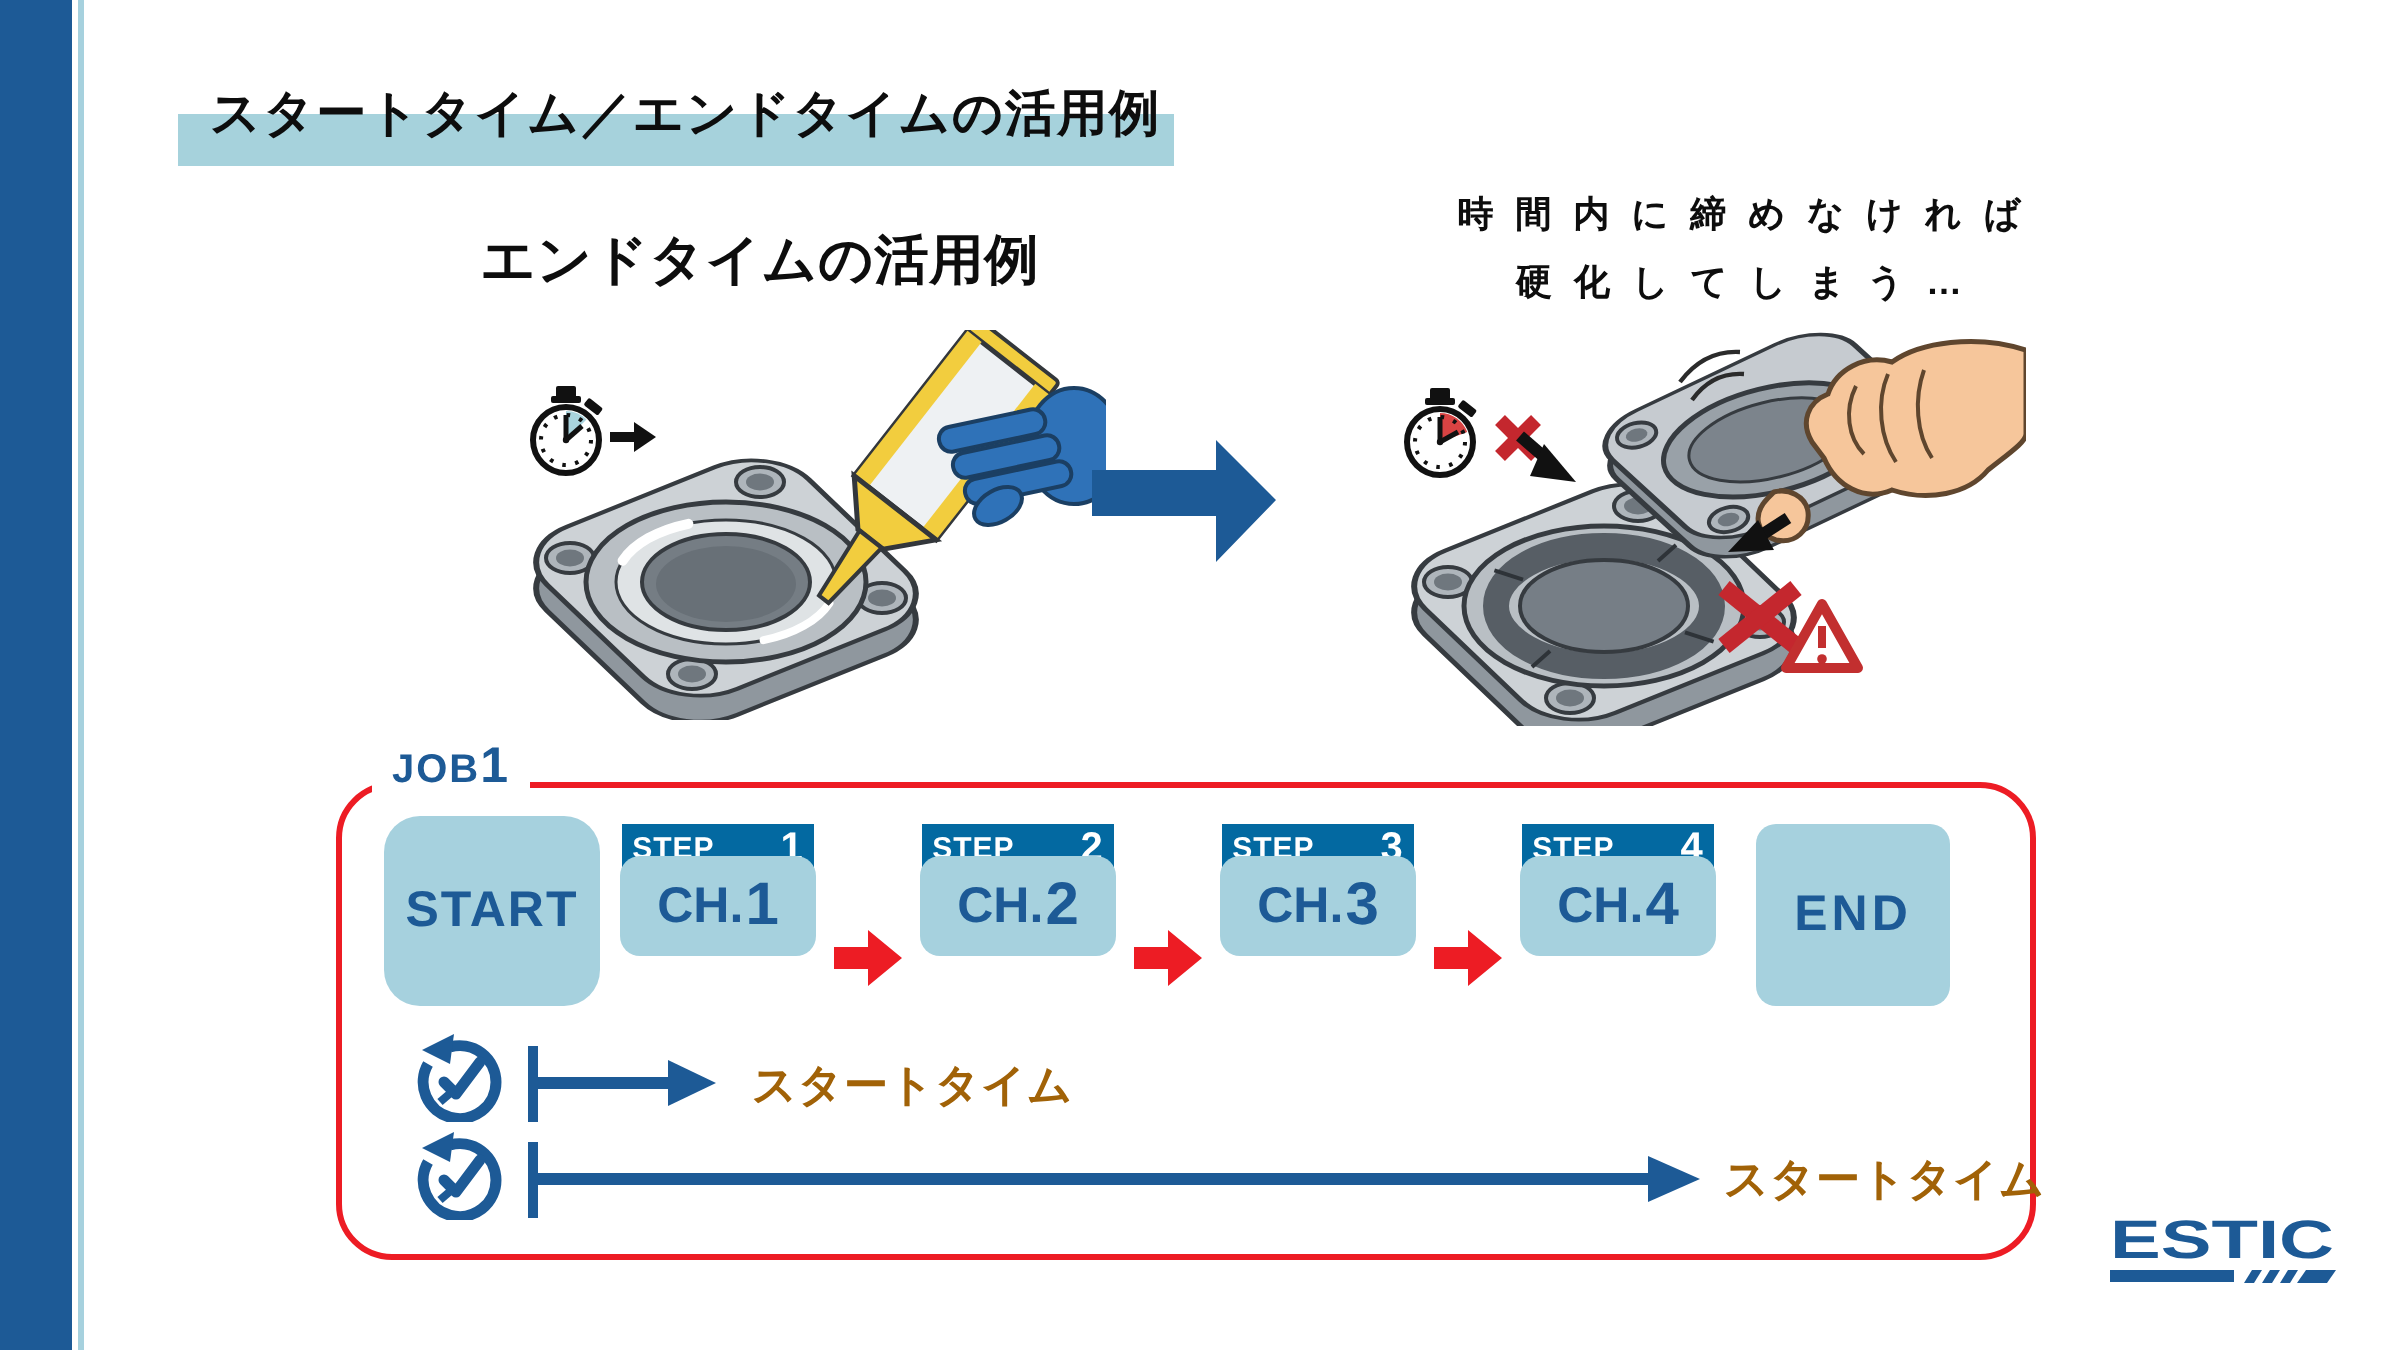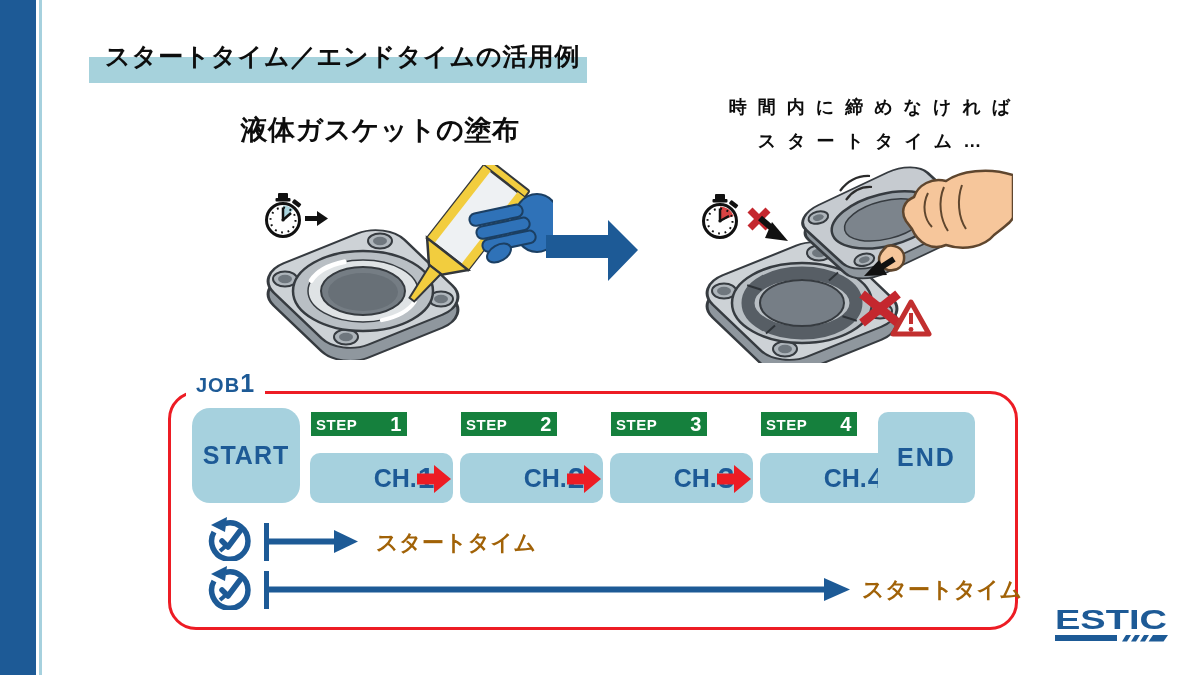--- a/index.html
+++ b/index.html
@@ -16,24 +16,24 @@
   .caption{font-weight:700;color:#0d0d0d;text-align:center;white-space:nowrap;}
   .caption-left{left:230px;top:112px;width:300px;font-size:27px;letter-spacing:0.5px;}
   .caption-right{left:672px;top:90px;width:406px;font-size:18px;letter-spacing:11px;line-height:34px;}
   
   .job-box{left:168px;top:391px;width:850px;height:239px;border:3.5px solid #ed1c24;border-radius:28px;box-sizing:border-box;}
   .job-label{left:186px;top:371px;background:#fff;padding:0 10px;color:#1d5a96;font-weight:700;font-size:20px;line-height:24px;z-index:3;letter-spacing:1px;}
   .job-label .num{font-size:25px;}
   .node-box{background:#a6d1de;color:#1d5a96;font-weight:700;display:flex;align-items:center;justify-content:center;z-index:2;}
   .start-box{left:192px;top:408px;width:108px;height:95px;border-radius:18px;font-size:25px;letter-spacing:1px;}
   .end-box{left:878px;top:412px;width:97px;height:91px;border-radius:10px;font-size:25px;letter-spacing:2px;}
-  .step-bar{position:absolute;top:412px;width:96px;height:24px;background:#15803d;color:#fff;font-weight:700;
+  .step-bar{position:absolute;top:412px;width:96px;height:24px;background:#0369a1;color:#fff;font-weight:700;
             display:flex;align-items:center;justify-content:center;font-size:15px;letter-spacing:0.5px;z-index:2;gap:32px;}
   .step-bar .num{font-size:20px;margin-left:1px;}
-  .ch-box{position:absolute;top:453px;width:98px;height:50px;border-radius:10px;font-size:25px;padding-left:45px;}
+  .ch-box{position:absolute;top:428px;width:98px;height:50px;border-radius:10px;font-size:25px;}
   .ch-box .num{font-size:30px;margin-left:1px;}
   .p0{left:311px}.p1{left:461px}.p2{left:611px}.p3{left:761px}
   .c0{left:310px}.c1{left:460px}.c2{left:610px}.c3{left:760px}
   .flow-arrow{position:absolute;top:465px;z-index:2;}
   .fa0{left:417px}.fa1{left:567px}.fa2{left:717px}
   
   .tl-label{position:absolute;font-size:22px;font-weight:700;color:#a16207;white-space:nowrap;z-index:2;letter-spacing:0.5px;font-family:Liberation Serif, serif;}
   .svgabs{position:absolute;z-index:2;}
   .logo-wrap{left:1053px;top:602px;z-index:2;}
 </style>
@@ -41,24 +41,24 @@
 <body>
 
 <div class="canvas">
 
   <div class="abs left-bar"></div>
   <div class="abs left-line"></div>
 
   <div class="abs title-highlight"></div>
   <div class="abs page-title">スタートタイム／エンドタイムの活用例</div>
 
-  <div class="abs caption caption-left">液体ガスケットの塗布</div>
+  <div class="abs caption caption-left">エンドタイムの活用例</div>
   <div class="abs caption caption-right">
     <div>時間内に締めなければ</div>
-    <div>スタートタイム…</div>
+    <div>硬化してしまう…</div>
   </div>
 
   <svg class="svgabs" style="left:248px;top:165px;" width="305" height="195" viewBox="0 0 305 195">
 
     <g transform="translate(115,124)">
       <g transform="translate(0,13)">
           <g transform="scale(1,0.62) rotate(-33)">
         <rect x="-78" y="-78" width="156" height="156" rx="34" fill="#8f979e" stroke="#363b40" stroke-width="3"></rect>
       </g>
         </g>

